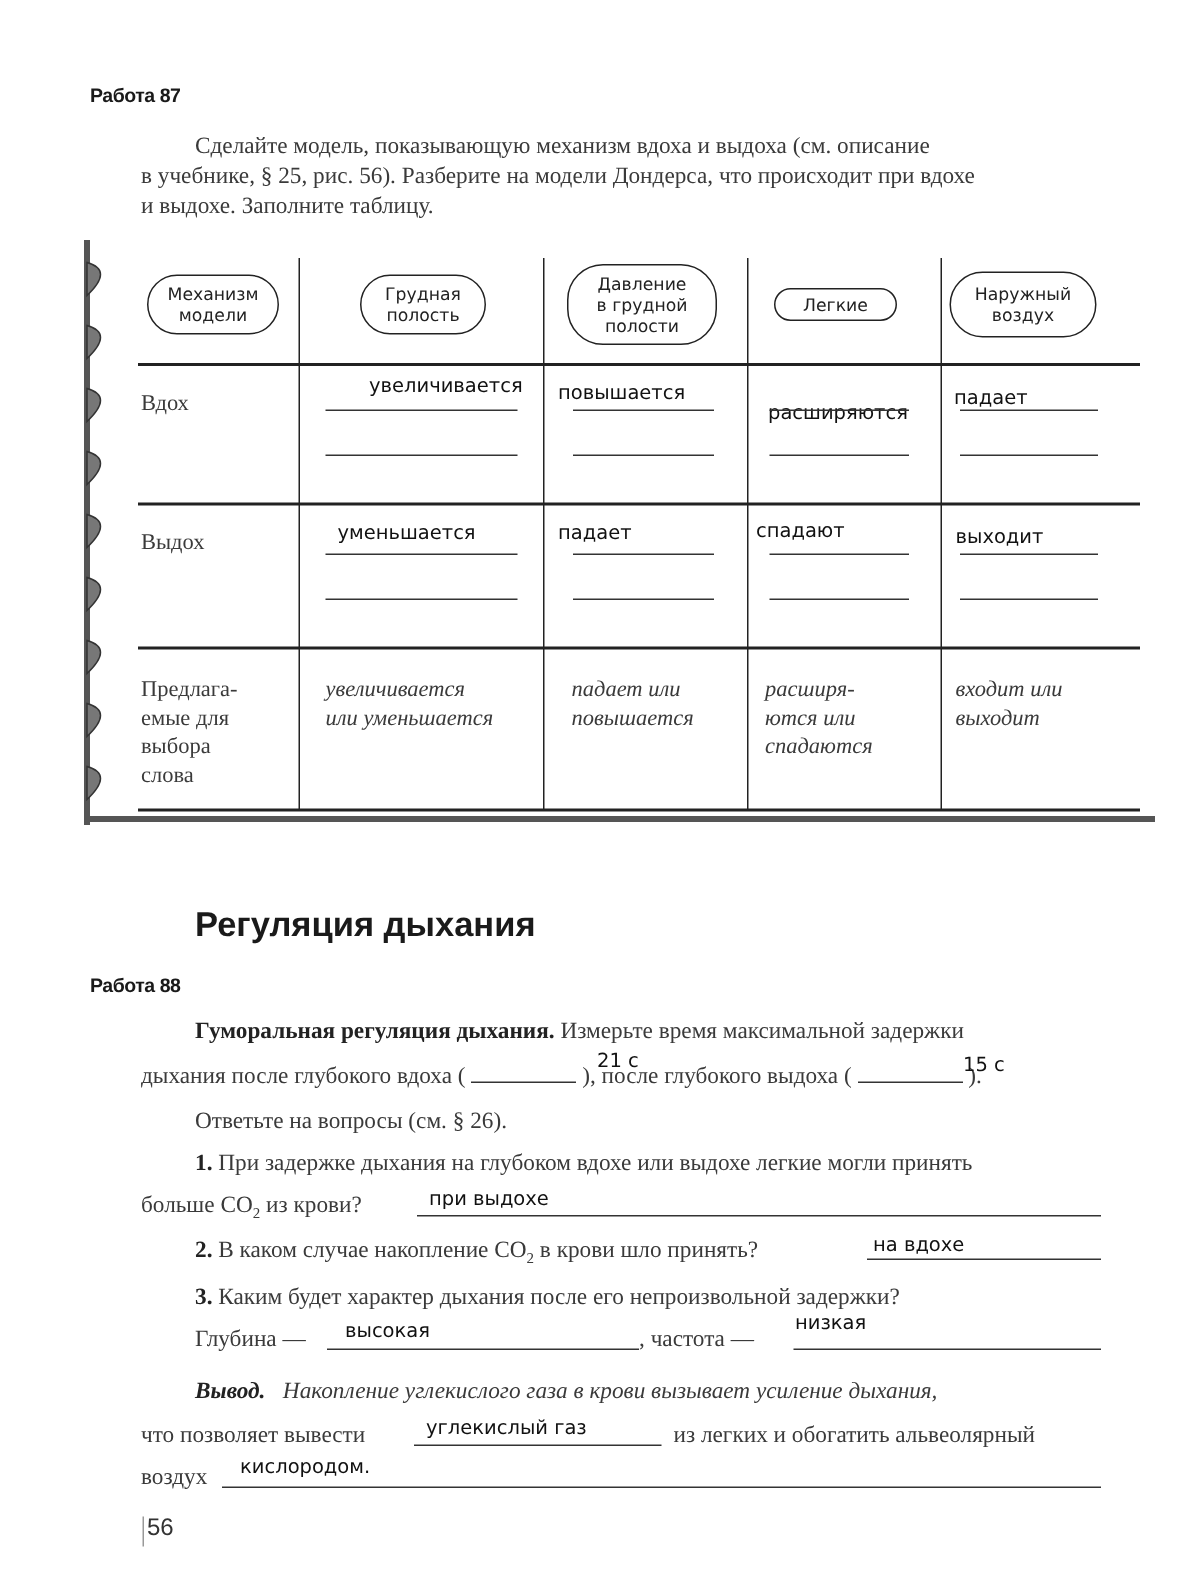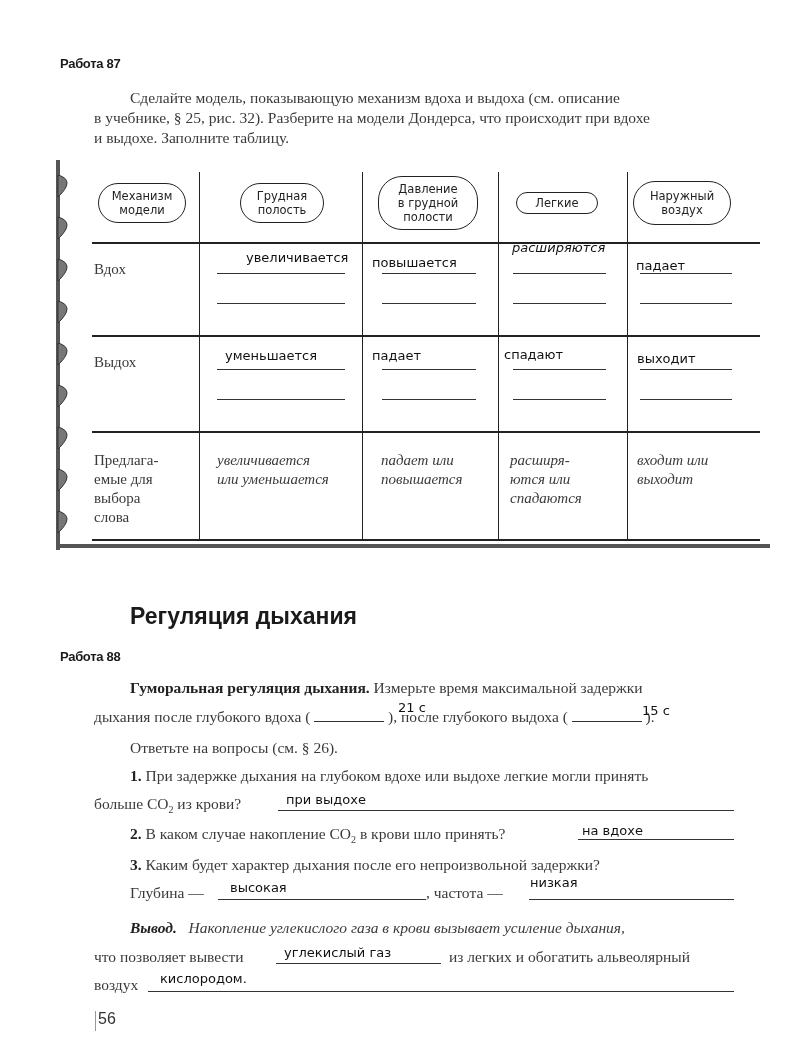--- a/index.html
+++ b/index.html
@@ -17,21 +17,21 @@
   .ital { font-style: italic; font-size: 15px; color: #3a3a3a; line-height: 19px; }
   .bold { font-weight: bold; color: #222; }
   sub { font-size: 10px; }
 </style>
 </head>
 <body>
 
 <div class="abs h-work" style="left:60px; top:56px;">Работа 87</div>
 
 <div class="abs body-text" style="left:130px; top:88px;text-align:center;">Сделайте модель, показывающую механизм вдоха и выдоха (см. описание</div>
-<div class="abs body-text" style="left:94px; top:108px;">в учебнике, § 25, рис. 32). Разберите на модели Дондерса, что происходит при вдохе</div>
+<div class="abs body-text" style="left:94px; top:108px;">в учебнике, § 25, рис. 56). Разберите на модели Дондерса, что происходит при вдохе</div>
 <div class="abs body-text" style="left:94px; top:128px;">и выдохе. Заполните таблицу.</div>
 
 <div>
   <div class="abs" style="left:56px; top:160px; width:4px; height:390px; background:#555;"></div>
   <svg class="abs" style="left:50px; top:160px;" width="30" height="395">
     <g fill="#777" stroke="#333" stroke-width="1">
       <path d="M8 15 q18 5 0 22 Z"></path>
       <path d="M8 57 q18 5 0 22 Z"></path>
       <path d="M8 99 q18 5 0 22 Z"></path>
       <path d="M8 141 q18 5 0 22 Z"></path>
@@ -69,21 +69,21 @@
   <div class="pill" style="left:516px; top:192px; width:82px; height:22px;">
     <span>Легкие</span>
   </div>
   <div class="pill" style="left:633px; top:181px; width:98px; height:44px;">
     <span><span>Наружный</span><br><span>воздух</span></span>
   </div>
 
   <div class="abs cell-label" style="left:94px; top:260px;">Вдох</div>
   <div class="abs hand" style="left:246px; top:250px;">увеличивается</div>
   <div class="abs hand" style="left:372px; top:255px;">повышается</div>
-  <div class="abs hand" style="left:512px; top:240px;font-style:italic;">расширяются</div>
+  <div class="abs hand" style="left:512px; top:268px;">расширяются</div>
   <div class="abs hand" style="left:636px; top:258px;">падает</div>
   <div class="uline" style="left:217px; top:273px; width:128px;"></div>
   <div class="uline" style="left:382px; top:273px; width:94px;"></div>
   <div class="uline" style="left:513px; top:273px; width:93px;"></div>
   <div class="uline" style="left:640px; top:273px; width:92px;"></div>
   <div class="uline" style="left:217px; top:303px; width:128px;"></div>
   <div class="uline" style="left:382px; top:303px; width:94px;"></div>
   <div class="uline" style="left:513px; top:303px; width:93px;"></div>
   <div class="uline" style="left:640px; top:303px; width:92px;"></div>
 

